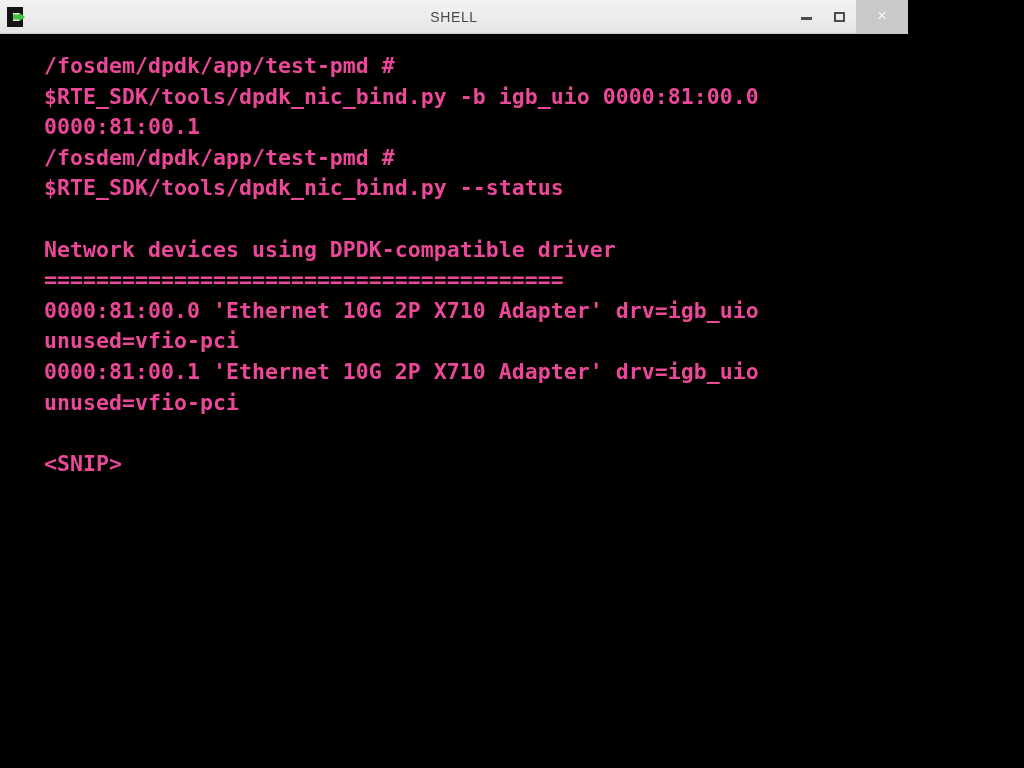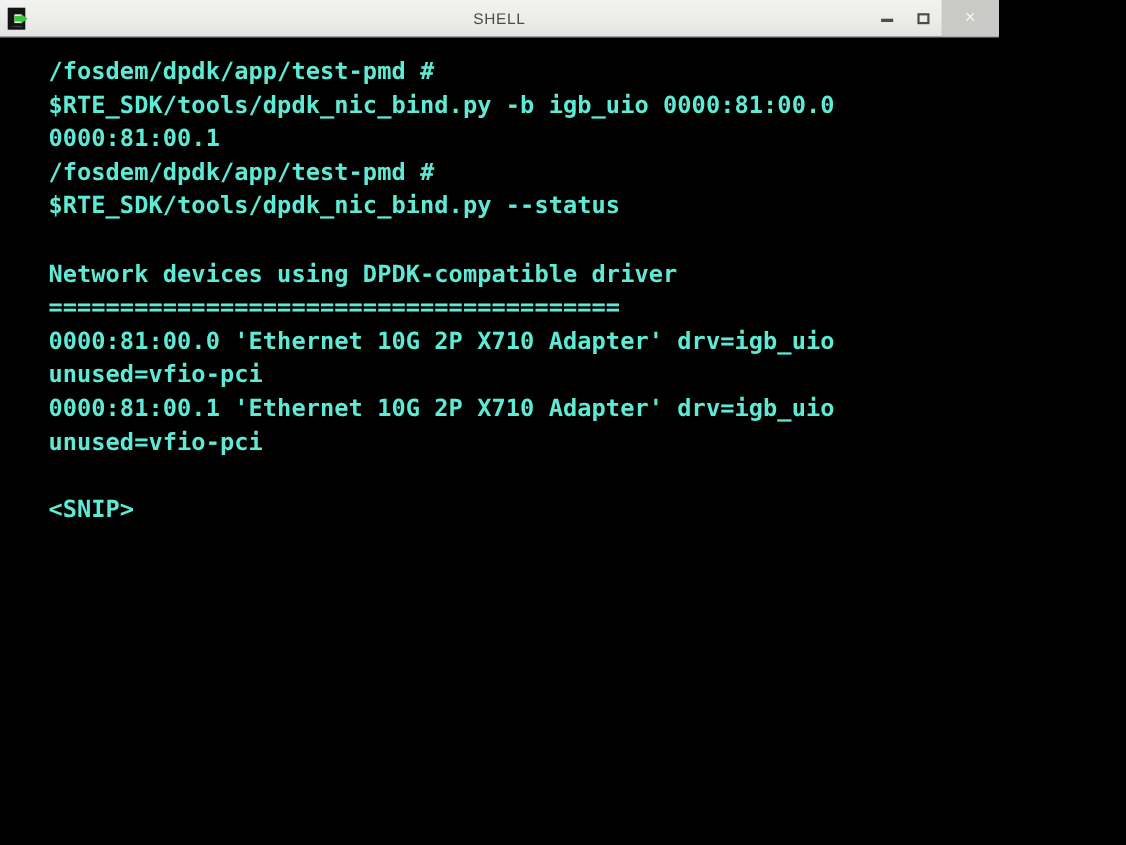--- a/index.html
+++ b/index.html
@@ -112,21 +112,21 @@
     overflow: hidden;
   }
 
   #terminal-output {
     margin: 0;
     padding: 0;
     font-family: "DejaVu Sans Mono", monospace;
     font-size: 21.5px;
     font-weight: bold;
     line-height: 30.6px;
-    color: #5eead4;
+    color: #ec4899;
     white-space: pre;
     letter-spacing: 0.05px;
   }
   .term-line {
     display: block;
     height: 30.6px;
     white-space: pre;
   }
   .term-line.blank {
     color: transparent;

